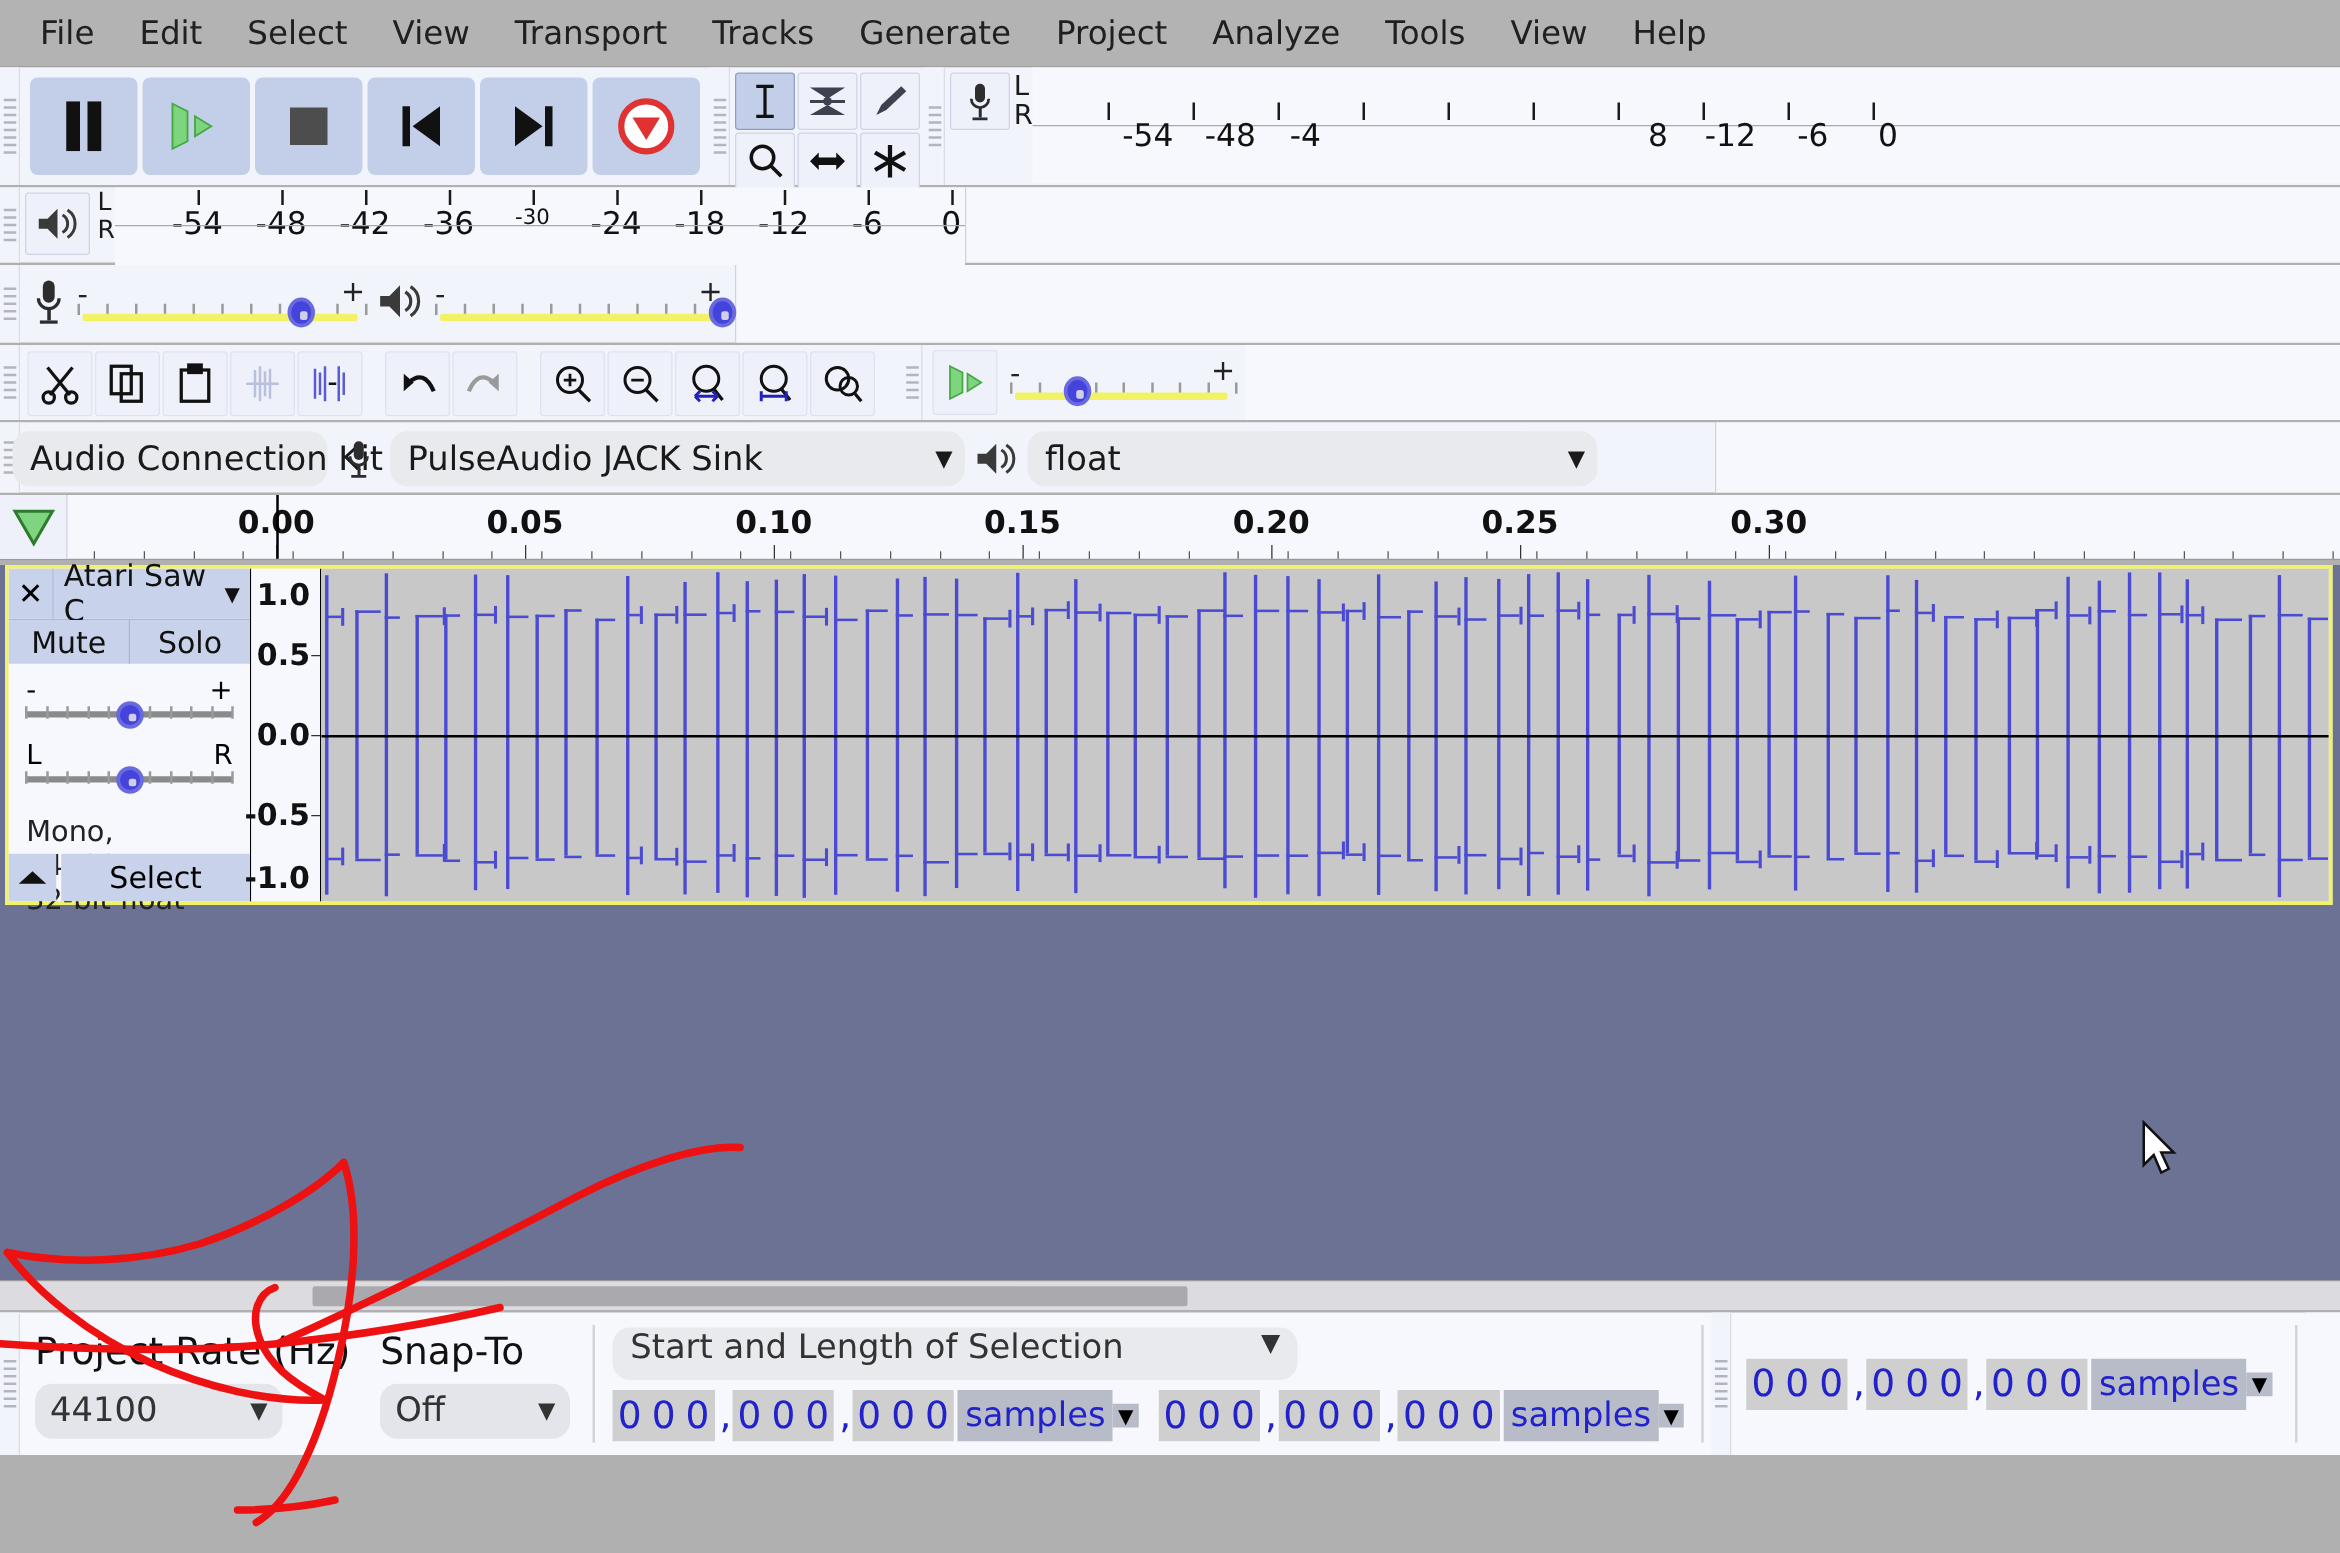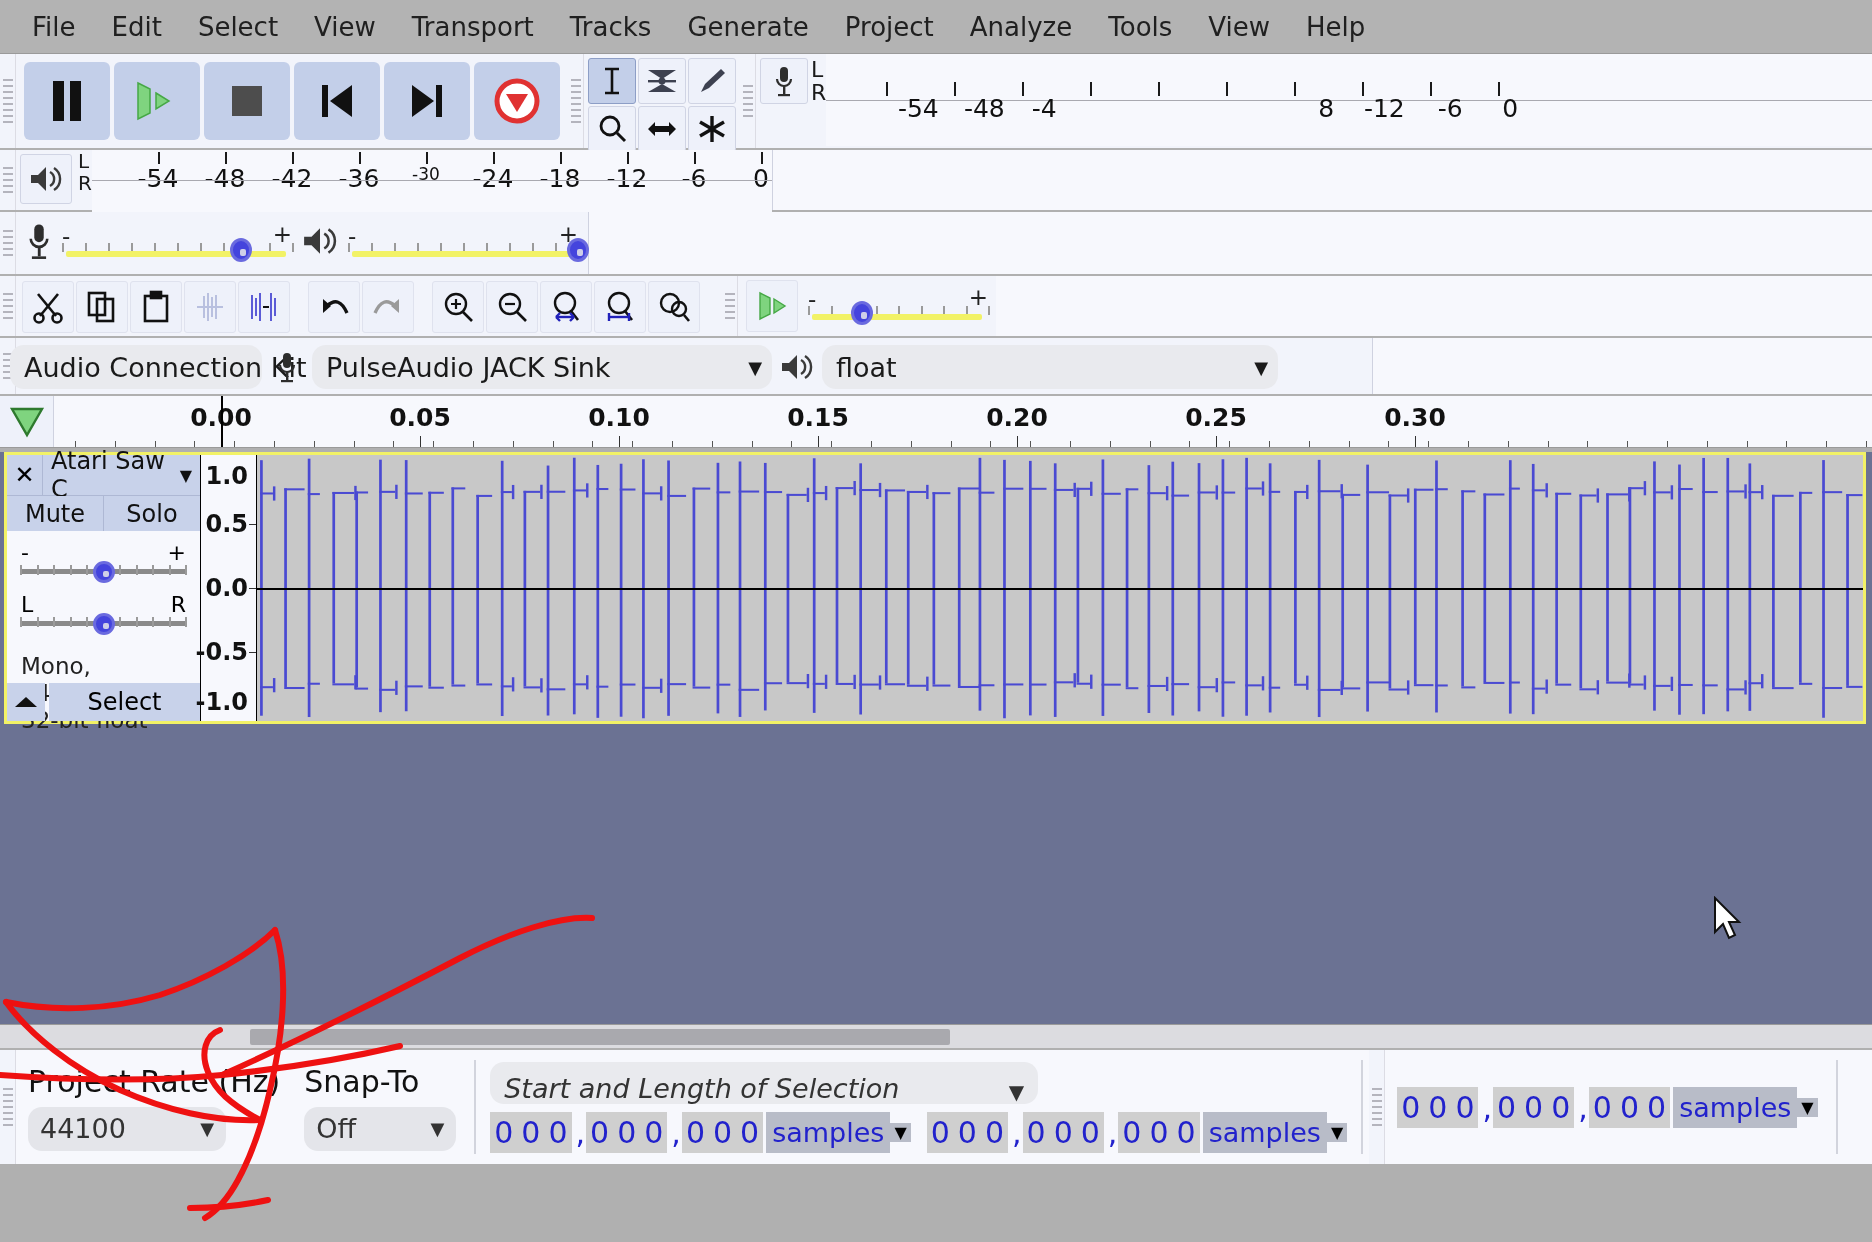--- a/index.html
+++ b/index.html
@@ -155,22 +155,22 @@
   .smallcombo { background:#e4e5ea; border-radius:14px; height:44px; display:flex;align-items:center;
                 padding:0 12px; font-size:27px; color:#333; min-width:180px; justify-content:space-between; cursor:pointer;}
   .vsep { width:2px; background:#d2d4dd; margin:10px 6px; }
   .digitbox { display:flex; align-items:center; }
   .dgroup { background:#cfcfcf; display:flex; margin-right:3px; }
   .dg { font-size:30px; color:#2222cc; padding:3px 4px; font-family:"DejaVu Sans", sans-serif;}
   .comma { font-size:30px; color:#2222cc; padding:3px 1px; }
   .unitbox { background:#b8bcc8; font-size:27px; color:#2222cc; padding:5px 6px; }
   .dcaret { background:#b8bcc8; display:flex;align-items:center; padding:0 4px; font-size:16px; cursor:pointer;}
   .selfield { display:flex; flex-direction:column; justify-content:center; }
-  .bigcombo { background:#e9eaee; border-radius:14px; height:42px; display:flex; align-items:flex-end;
-              justify-content:space-between; padding:0 14px; font-size:27px; color:#333; cursor:pointer;font-style:italic;}
+  .bigcombo { background:#e9eaee; border-radius:14px; height:42px; display:flex; align-items:flex-start;
+              justify-content:space-between; padding:0 14px; font-size:27px; color:#333; cursor:pointer;}
 
   
   .statusbar { height:47px; background:#b3b3b3; display:flex; align-items:center; padding-left:14px;
                font-size:27px; color:#1d1d1d; border-top:1px solid #9a9a9a; position:relative;}
   .resizegrip { position:absolute; right:4px; bottom:2px; width:40px; height:40px; }
 
   
   .annot { position:absolute; left:0; top:0; width:1872px; height:1242px; pointer-events:none; }
   .cursor { position:absolute; pointer-events:none; }
 </style>

